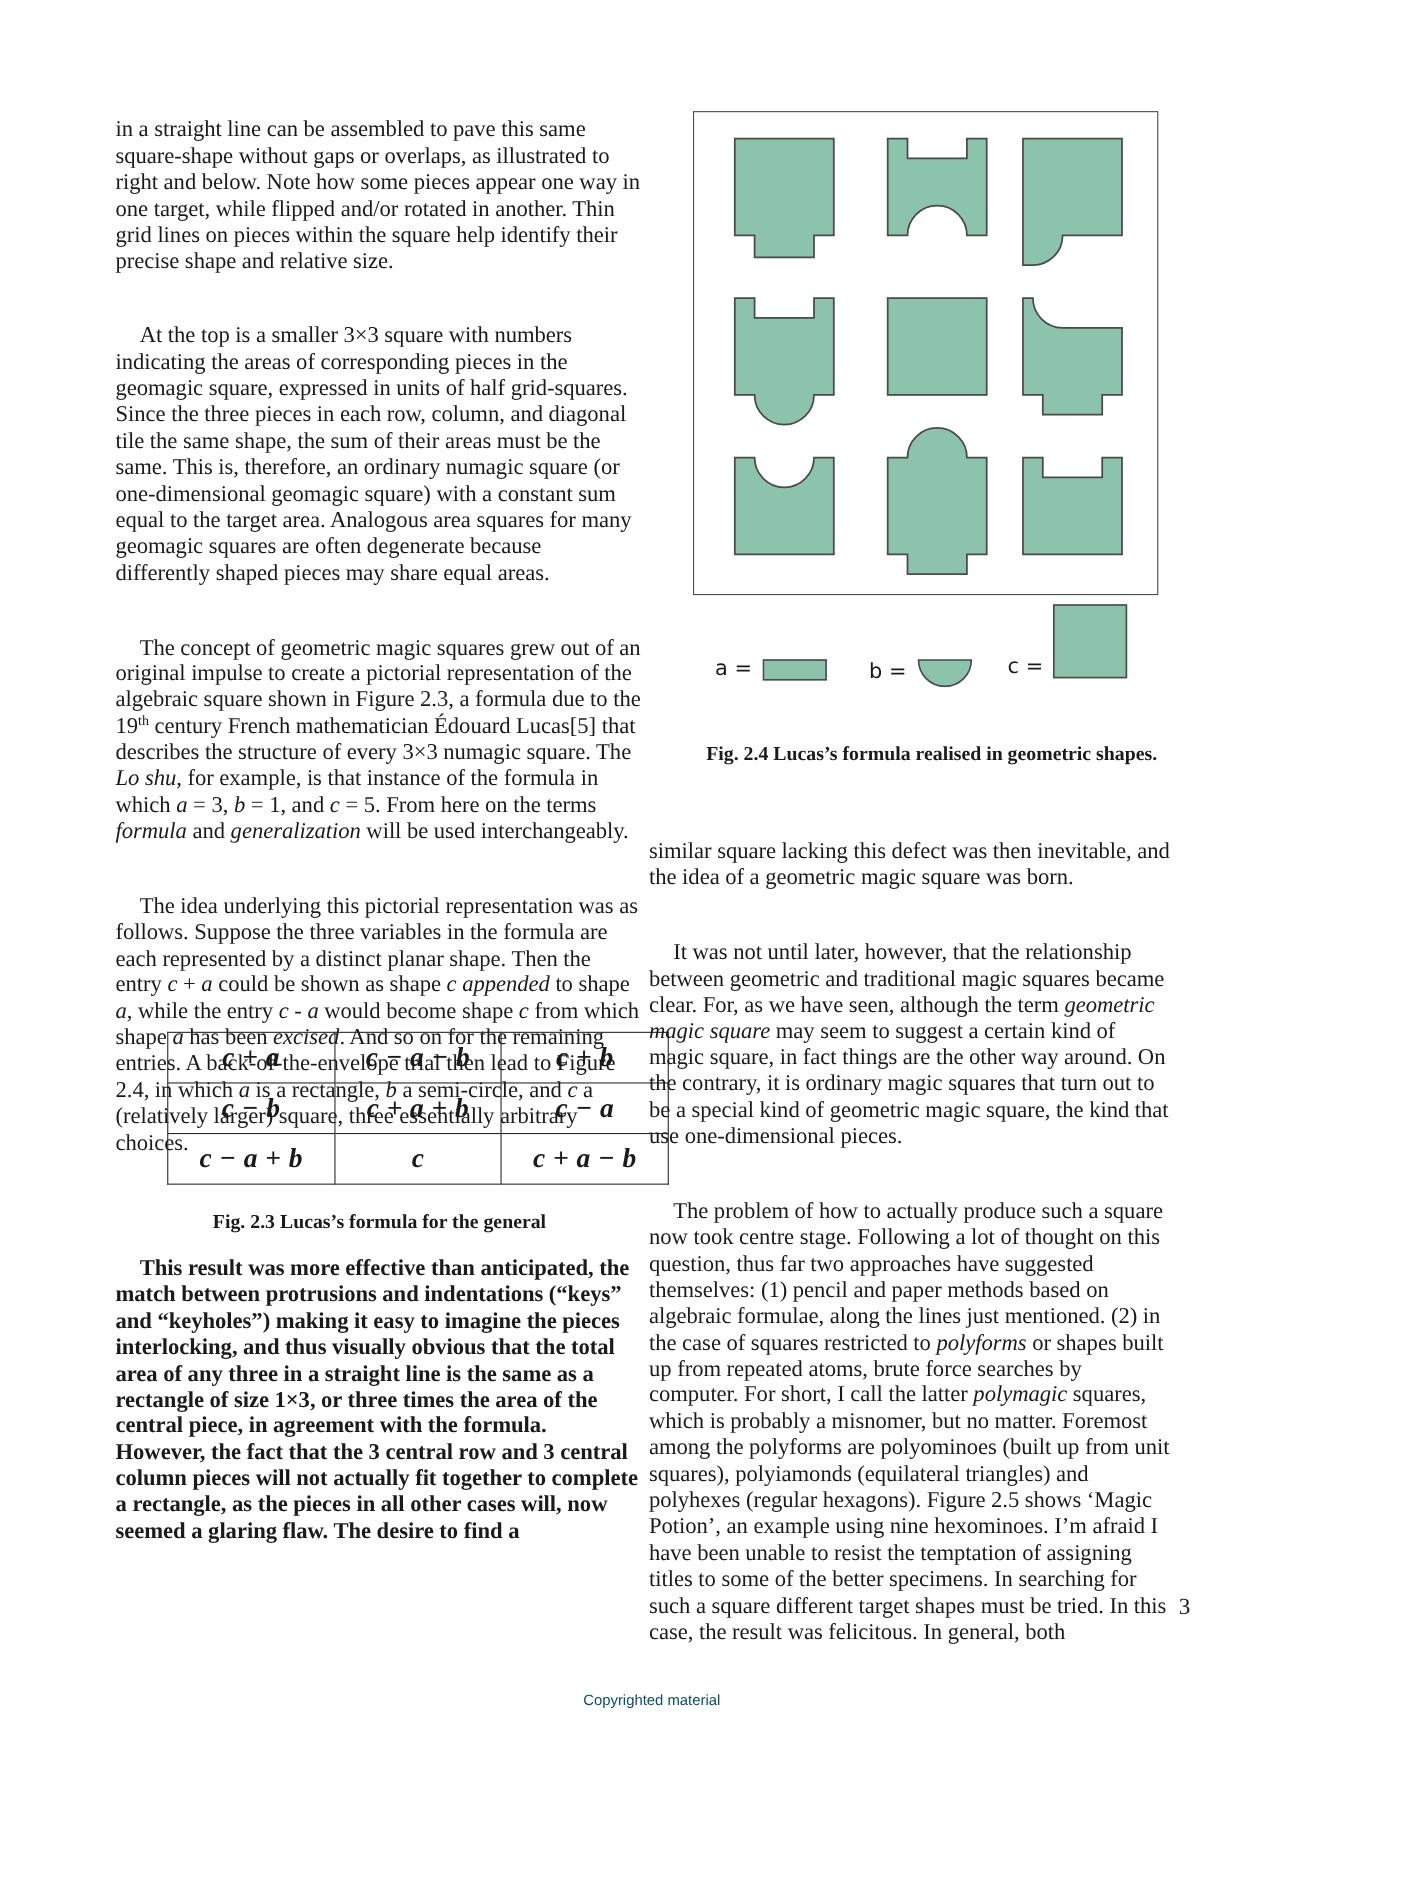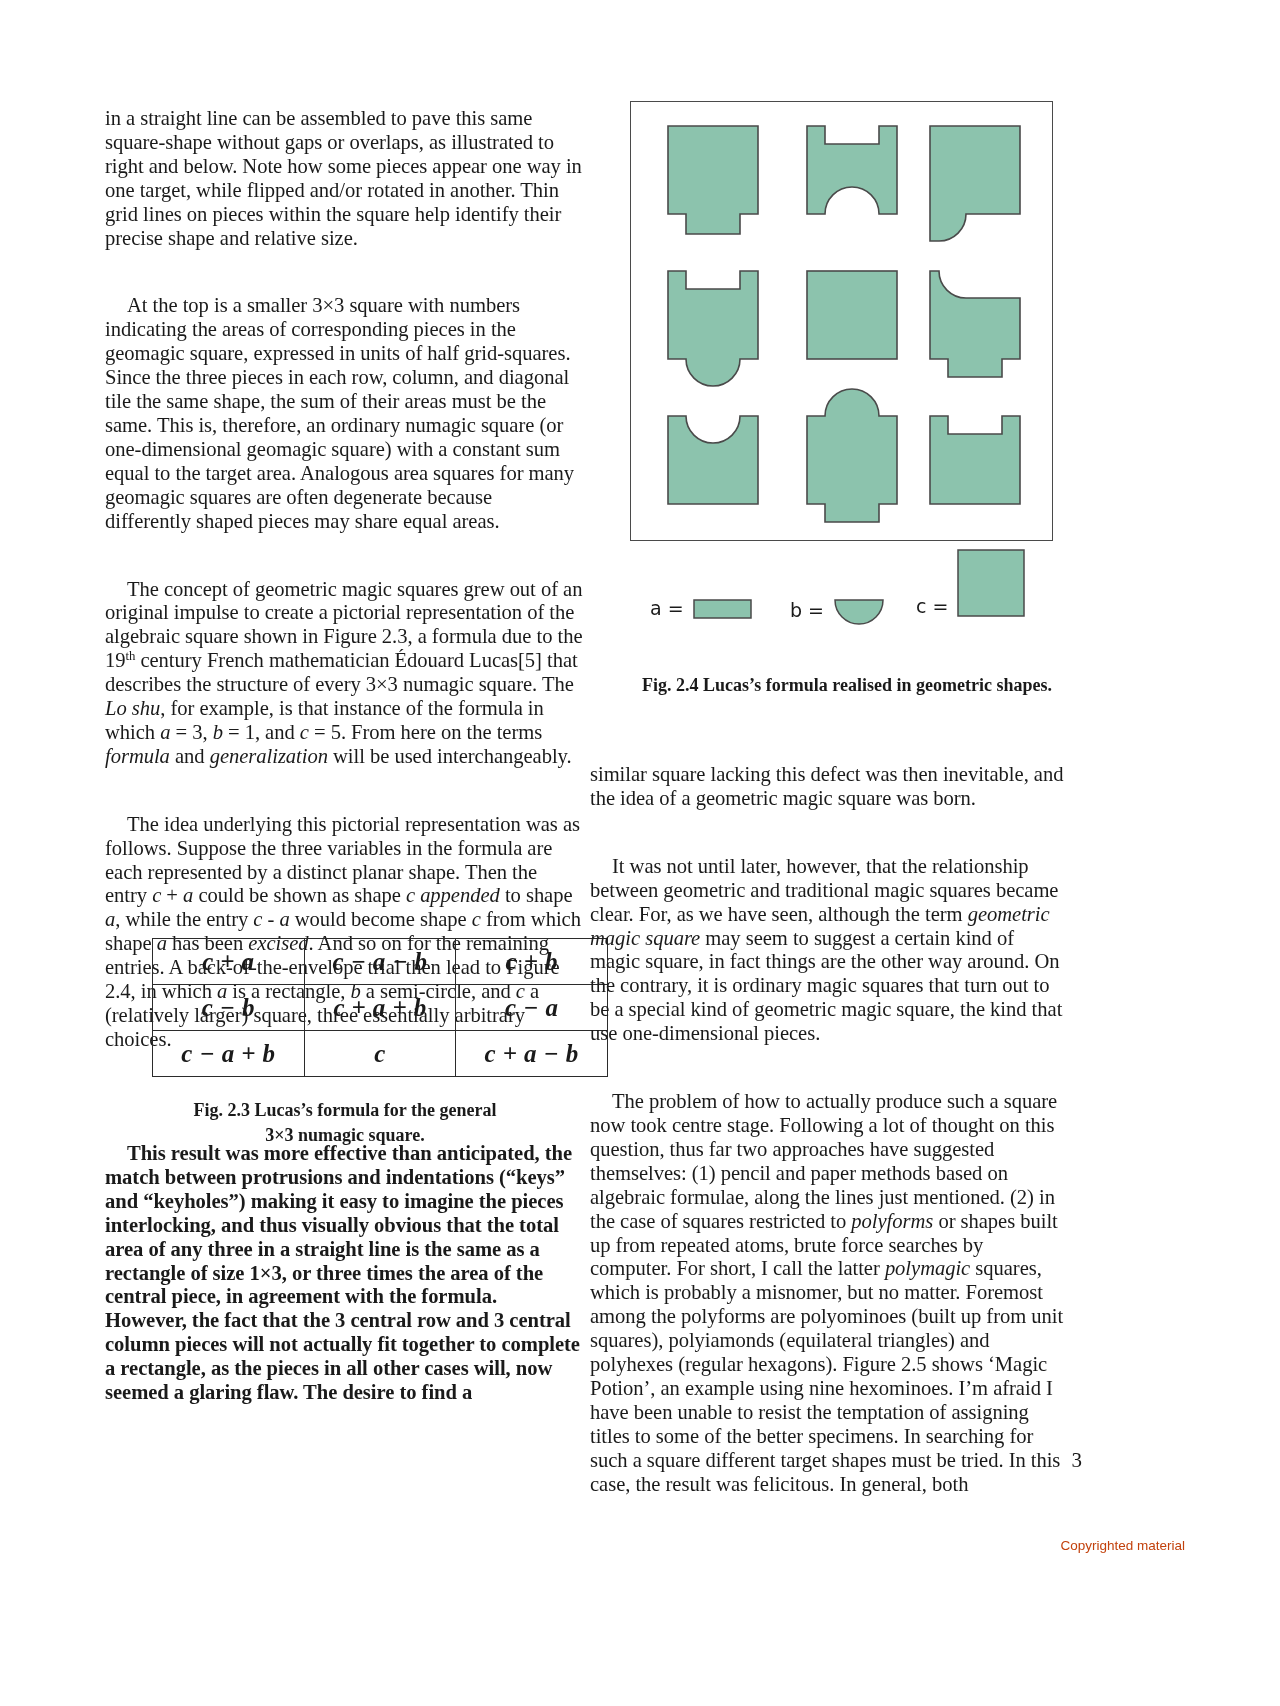--- a/index.html
+++ b/index.html
@@ -78,23 +78,23 @@
     color:#1a1a1a;
   }
 
   
   .folio{
     position:absolute;left:0;top:1448px;width:1082px;
     text-align:right;font-size:21px;
   }
   .copyright{
     position:absolute;left:0;top:1538px;width:1185px;
-    text-align:right;
+    text-align:center;
     font-family:"Liberation Sans","DejaVu Sans",sans-serif;
-    font-size:13.5px;color:#c2410c;
+    font-size:13.5px;color:#0c4a6e;
   }
 </style>
 </head>
 <body>
 
 <div class="page">
 
   <div class="col col-left">
 
     <p class="body">in a straight line can be assembled to pave this same square-shape without gaps or overlaps, as illustrated to right and below. Note how some pieces appear one way in one target, while flipped and/or rotated in another. Thin grid lines on pieces within the square help identify their precise shape and relative size.</p>
@@ -123,21 +123,20 @@
         <td>c − a + b</td>
         <td>c</td>
         <td>c + a − b</td>
       </tr>
     </tbody>
       </table>
   </div>
 
   <div class="caption cap23">
     <span>Fig. 2.3    Lucas’s formula for the general</span>
-    <span class="l2">3×3 numagic square.</span>
   </div>
 
   <div class="col" style="left:105px;top:1142px;font-weight:bold;">
     <p class="body" style="text-indent:22px;">This result was more effective than anticipated, the match between protrusions and indentations (“keys” and “keyholes”) making it easy to imagine the pieces interlocking, and thus visually obvious that the total area of any three in a straight line is the same as a rectangle of size 1×3, or three times the area of the central piece, in agreement with the formula. However, the fact that the 3 central row and 3 central column pieces will not actually fit together to complete a rectangle, as the pieces in all other cases will, now seemed a glaring flaw. The desire to find a</p>
   </div>
 
   <div class="fig24-frame"></div>
 
   <svg class="shapes-svg" width="423" height="440" viewBox="0 0 423 440">
     <g id="pieces" fill="#8cc3ad" stroke="#4a4a4a" stroke-width="1.6" stroke-linejoin="miter">

